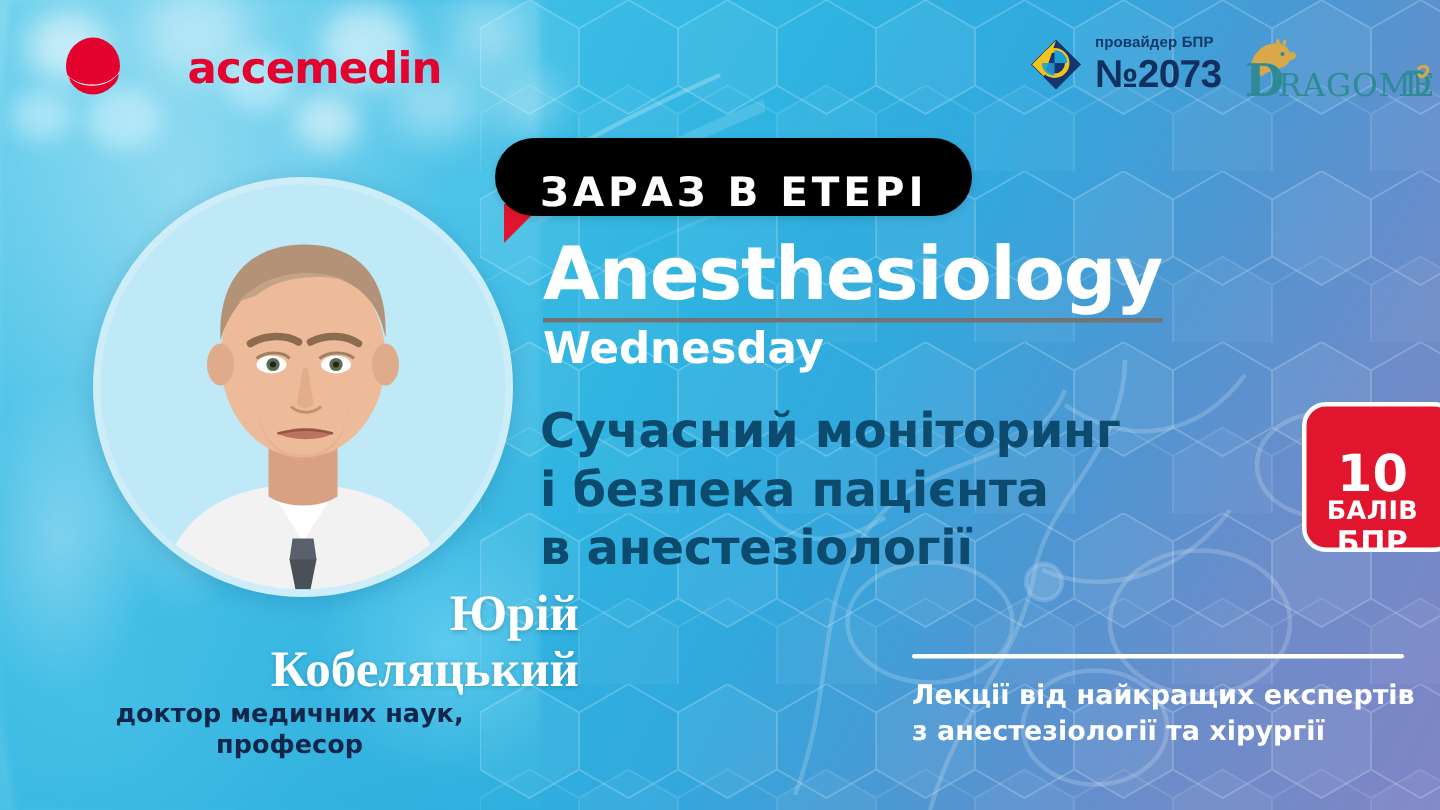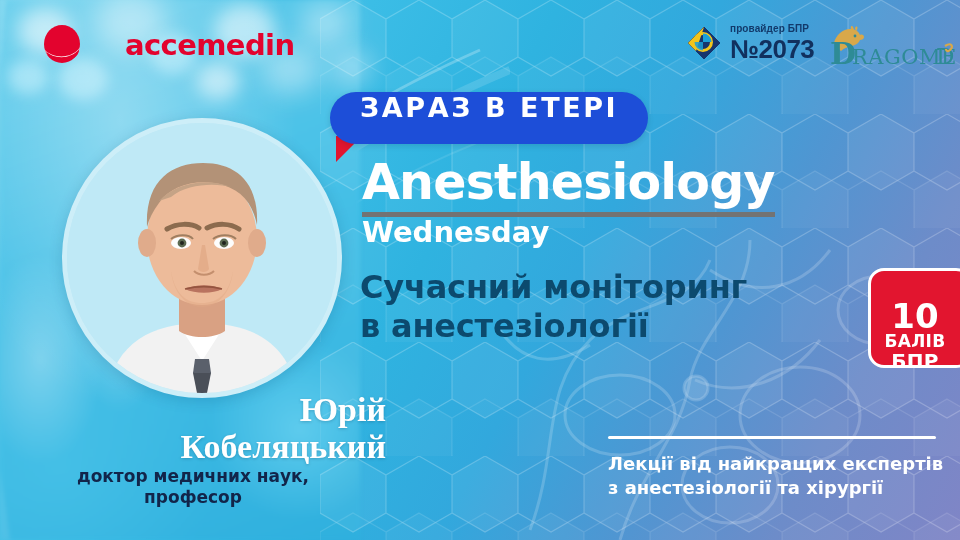--- a/index.html
+++ b/index.html
@@ -91,43 +91,43 @@
 
   .logo-dragomed{
     position:absolute;left:818px;top:26px;
     width:140px;height:44px;
   }
 
   
   .banner{
     position:absolute;left:330px;top:92px;
     height:52px;padding:0 30px;
-    background:#1d4ed8;
+    background:#000000;
     border-radius:26px;
-    display:flex;align-items:flex-start;
+    display:flex;align-items:flex-end;
     box-shadow:0 2px 6px rgba(0,0,0,.12);
   }
   .banner-text{
     color:#fff;font-size:27px;font-weight:bold;letter-spacing:2.6px;
     font-family:"DejaVu Sans", sans-serif;white-space:nowrap;
   }
   .banner-tail{
     position:absolute;left:336px;top:136px;
     width:0;height:0;
     border-left:0 solid transparent;
     border-right:26px solid transparent;
     border-top:26px solid #e2152f;
   }
 
   
   .title-en{
     position:absolute;left:362px;top:158px;
     color:#fff;font-size:49px;font-weight:bold;line-height:1;
     letter-spacing:-.8px;
-    border-bottom:5px solid #737373;padding-bottom:5px;
+    border-bottom:3px solid #737373;padding-bottom:5px;
     font-family:"DejaVu Sans", sans-serif;
   }
   .title-day{
     position:absolute;left:362px;top:218px;
     color:#fff;font-size:29px;font-weight:bold;line-height:1;
     font-family:"DejaVu Sans", sans-serif;
   }
   .title-ua{
     position:absolute;left:360px;top:268px;
     color:#0c4a6e;font-size:32px;font-weight:bold;line-height:1.22;
@@ -290,20 +290,21 @@
 
   <div class="banner-tail"></div>
   <div class="banner">
     <span class="banner-text">ЗАРАЗ В ЕТЕРІ</span>
   </div>
 
   <div class="title-en">Anesthesiology</div>
   <div class="title-day">Wednesday</div>
   <div class="title-ua">
     <div>Сучасний моніторинг</div>
+    <div>і безпека пацієнта</div>
     <div>в анестезіології</div>
   </div>
 
   <div class="points">
     <div class="points-num">10</div>
     <div class="points-l1">БАЛІВ</div>
     <div class="points-l2">БПР</div>
   </div>
 
   <div class="portrait-wrap">

